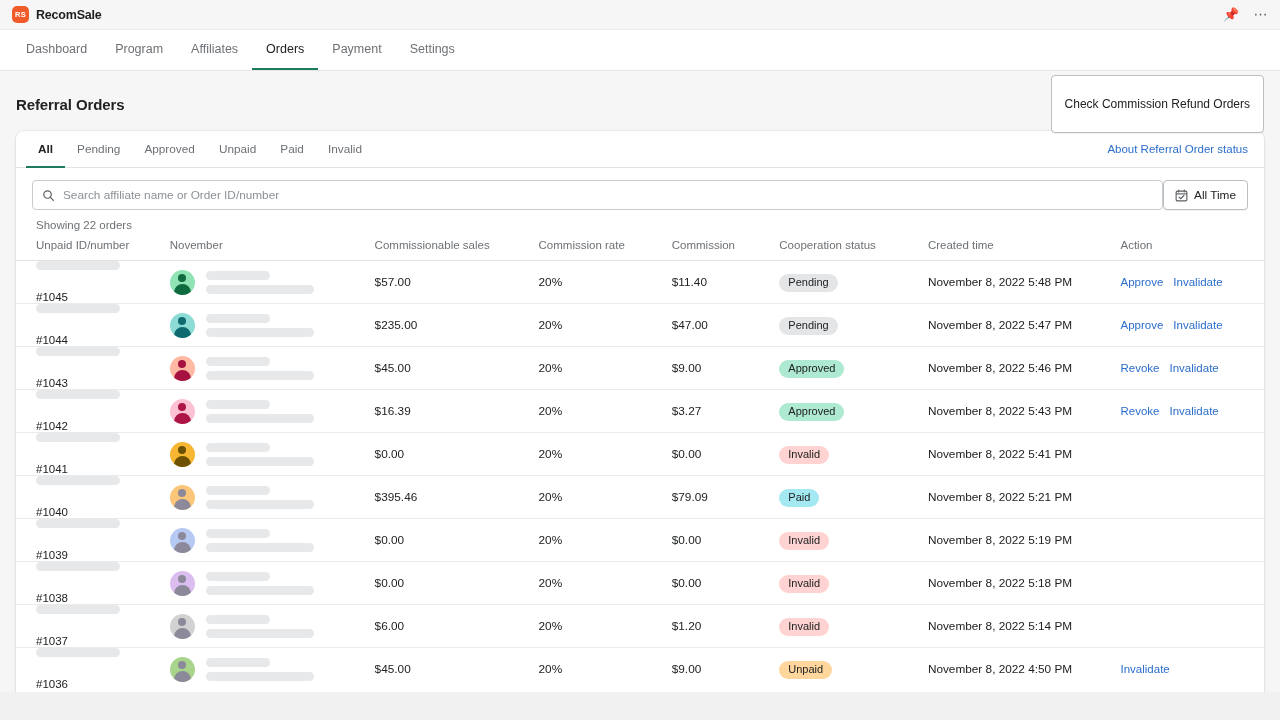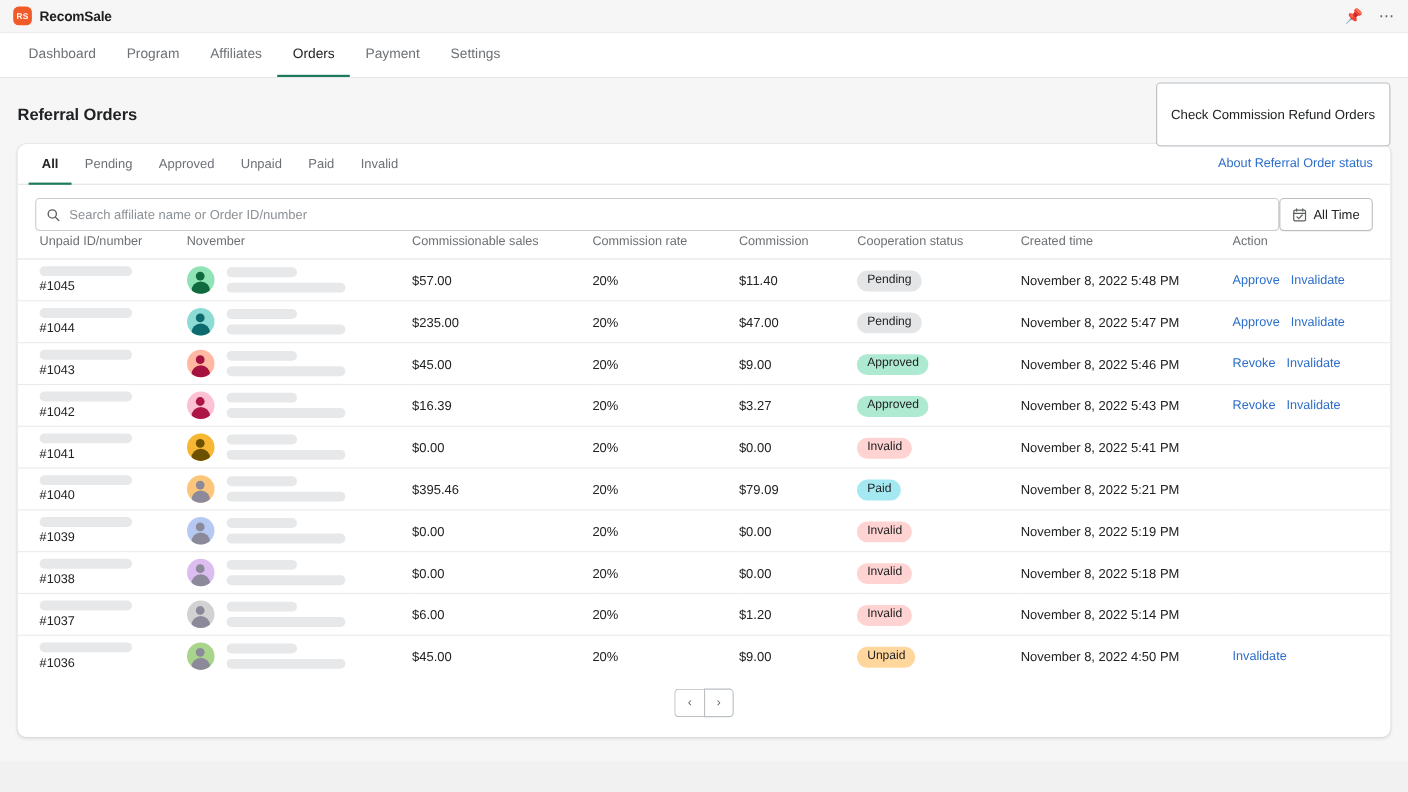--- a/index.html
+++ b/index.html
@@ -109,21 +109,21 @@
     text-align: left; font-size: 11.5px; font-weight: normal; color: #6d7175;
     padding: 4px 0 9px 0; border-bottom: 1px solid #e1e3e5;
   }
   tbody td { padding: 0; border-bottom: 1px solid #e9eaeb; height: 38px; vertical-align: middle; }
   tbody tr:last-child td { border-bottom: none; }
   .cell { font-size: 11.8px; color: #202223; }
   .col-pad-l { padding-left: 20px; }
 
   
   .sk { background: #e7e8ea; border-radius: 7px; height: 9px; }
-  .order-cell { display: flex; flex-direction: column; gap: 4px; padding-left: 20px; }
+  .order-cell { display: flex; flex-direction: column; gap: 21px; padding-left: 20px; }
   .order-cell .sk { width: 84px; }
   .order-id { font-size: 11.5px; color: #202223; }
 
   .aff-cell { display: flex; align-items: center; gap: 11px; }
   .avatar {
     width: 25px; height: 25px; border-radius: 50%;
     position: relative; overflow: hidden; flex: none;
   }
   .avatar .head { position: absolute; width: 8px; height: 8px; border-radius: 50%; left: 8.5px; top: 4.5px; }
   .avatar .body { position: absolute; width: 17px; height: 13px; border-radius: 9px 9px 0 0; left: 4px; top: 14px; }
@@ -218,20 +218,21 @@
                 <line x1="1.4" y1="6" x2="14.6" y2="6" stroke="#5c5f62" stroke-width="1.4"></line>
                 <line x1="4.6" y1="1.2" x2="4.6" y2="3.6" stroke="#5c5f62" stroke-width="1.4" stroke-linecap="round"></line>
                 <line x1="11.4" y1="1.2" x2="11.4" y2="3.6" stroke="#5c5f62" stroke-width="1.4" stroke-linecap="round"></line>
                 <polyline points="5,10 7,12 11,8" fill="none" stroke="#5c5f62" stroke-width="1.4" stroke-linecap="round" stroke-linejoin="round"></polyline>
               </svg>
           </span>
           <span>All Time</span>
         </div>
       </div>
 
+      <div class="showing">Showing 22 orders</div>
 
       <table>
         <colgroup>
           <col style="width:150px">
             <col style="width:200px">
             <col style="width:160px">
           <col style="width:130px">
             <col style="width:105px">
             <col style="width:145px">
           <col style="width:188px">

